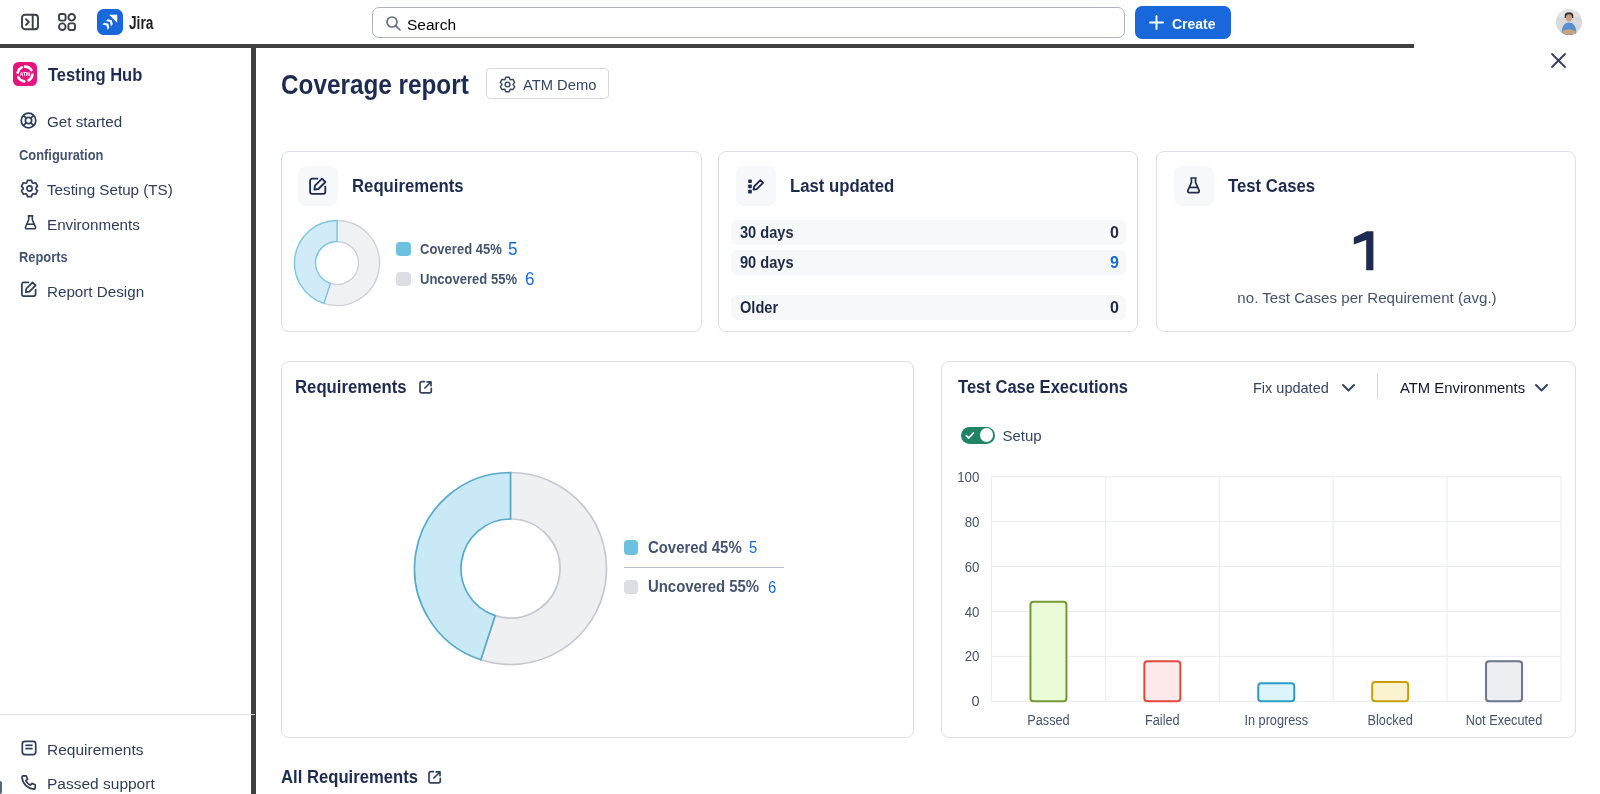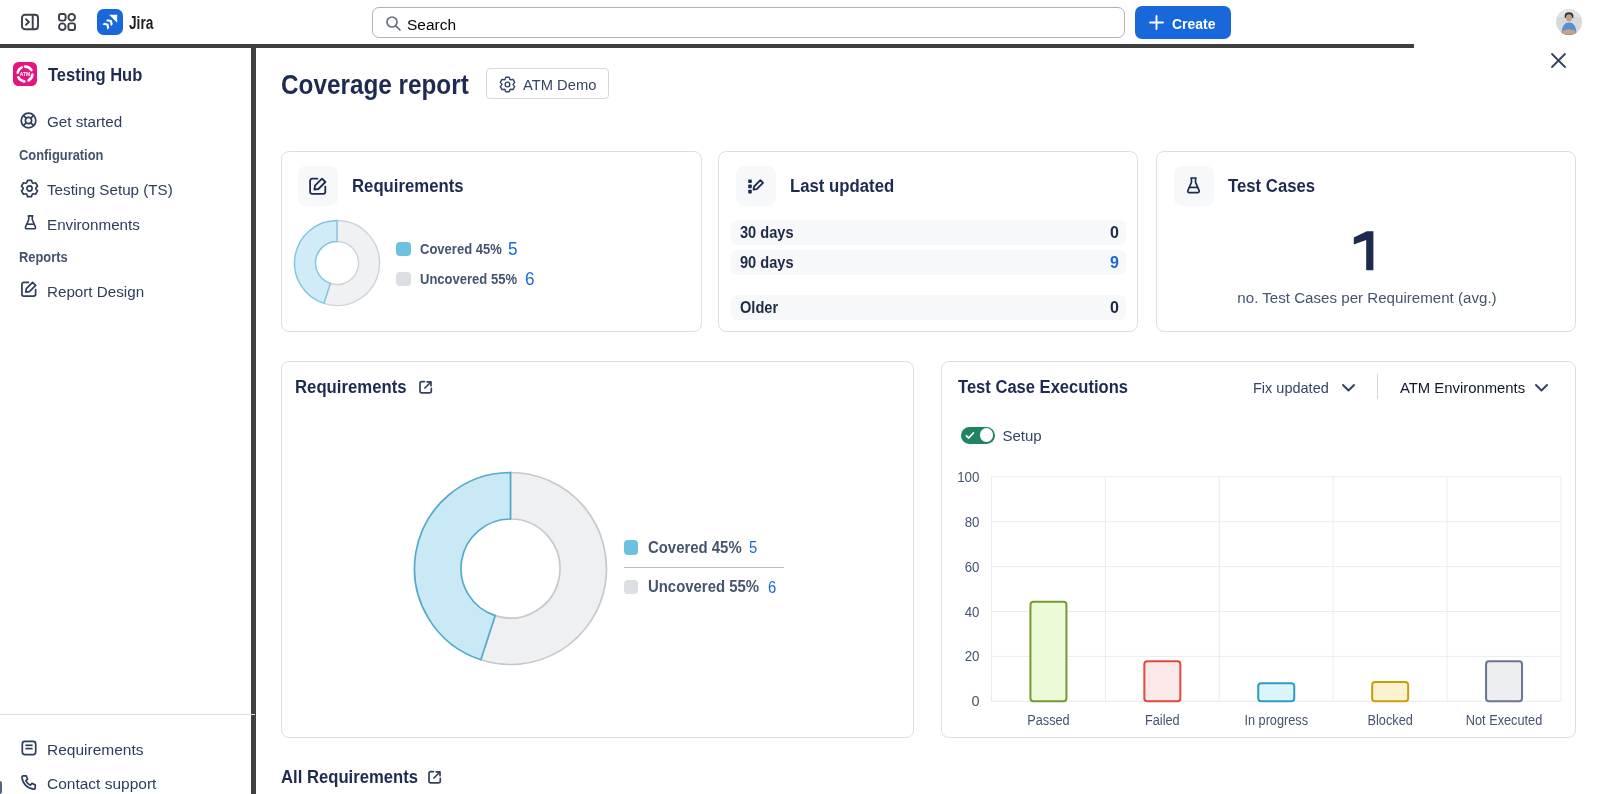--- a/index.html
+++ b/index.html
@@ -135,21 +135,21 @@
   <svg class="abs" style="left:21px;top:692px" width="16" height="16" viewBox="0 0 16 16" fill="none" stroke="#2e3d59" stroke-width="1.7" stroke-linejoin="round">
     <rect x="1.3" y="1.3" width="13.4" height="13.4" rx="2.6"></rect>
     <line x1="4.4" y1="5.3" x2="11.6" y2="5.3"></line>
     <line x1="4.4" y1="8.6" x2="11.6" y2="8.6"></line>
   </svg>
   <div class="sb-txt2" style="top:691.5px">Requirements</div>
 
   <svg class="abs" style="left:21px;top:726px" width="16" height="16" viewBox="0 0 16 16" fill="none" stroke="#2e3d59" stroke-width="1.7" stroke-linecap="round" stroke-linejoin="round">
     <path d="M2.2 1.8 h3 l1.4 3.4 -1.8 1.4 a10 10 0 0 0 4.6 4.6 l1.4 -1.8 3.4 1.4 v3 a1.3 1.3 0 0 1 -1.4 1.3 A12.8 12.8 0 0 1 1 3.2 a1.3 1.3 0 0 1 1.2 -1.4"></path>
   </svg>
-  <div class="sb-txt2" style="top:725.5px">Contact support</div>
+  <div class="sb-txt2" style="top:725.5px">Passed support</div>
 
   <div class="abs" style="left:0;top:733px;width:2px;height:13px;background:#55657f;border-radius:0 3px 3px 0"></div>
 </div>
 
 <svg class="abs" style="left:1550px;top:52px" width="17" height="17" viewBox="0 0 17 17" stroke="#33415e" stroke-width="1.8" stroke-linecap="round">
   <line x1="2" y1="2" x2="15" y2="15"></line>
     <line x1="15" y1="2" x2="2" y2="15"></line>
 </svg>
 <div class="abs" style="left:281px;top:69px;font-size:28px;font-weight:700;color:#1d2b50;transform:scaleX(0.868);transform-origin:0 50%">Coverage report</div>
 <div class="abs" style="left:486px;top:68px;width:123px;height:31px;border:1px solid #d5d8dd;border-radius:4px;">

